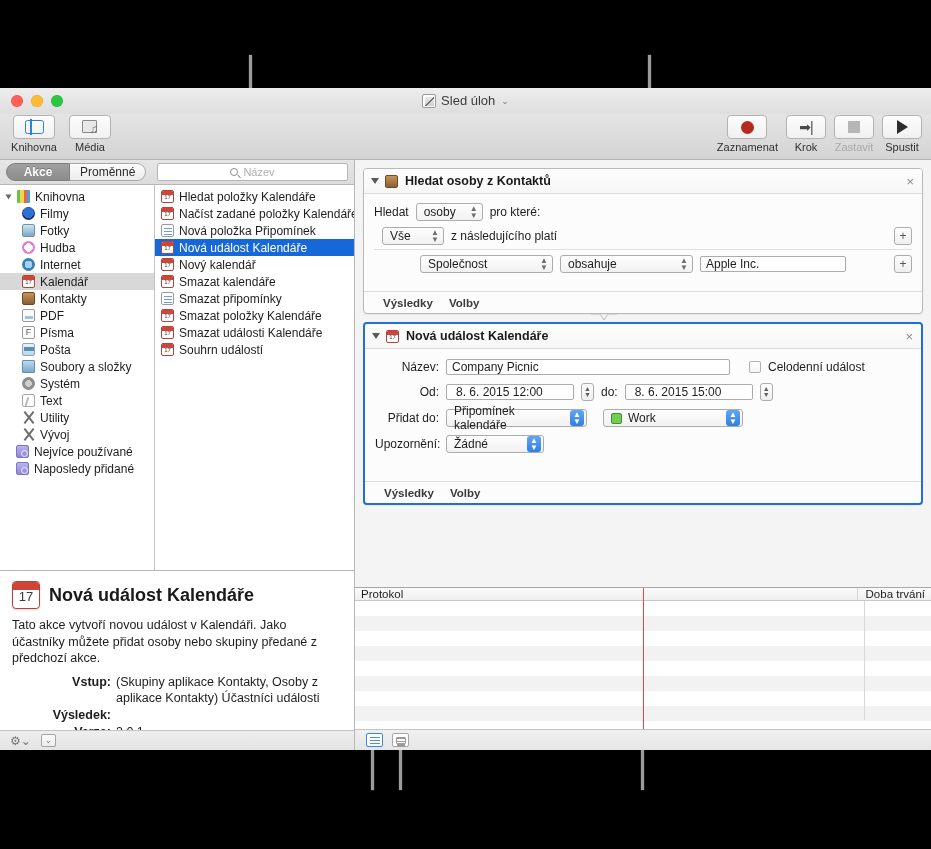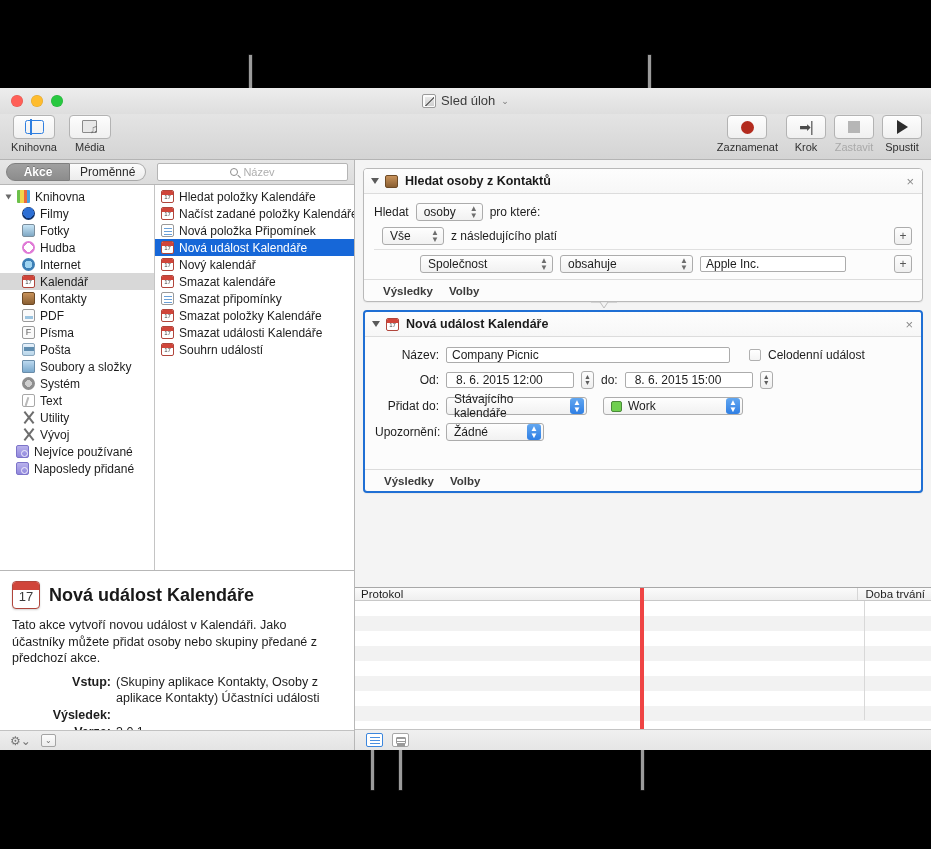--- a/index.html
+++ b/index.html
@@ -250,21 +250,21 @@
   
   .notch-wrap { position:relative; height:0; }
   .notch {
     position:absolute; left:228px; top:-1px; width:26px; height:9px; z-index:5;
   }
 
   
   .logpane { flex:0 0 auto; height:163px; display:flex; flex-direction:column;
              border-top:1px solid #a8a8a8; background:#fff; }
   .logtable { flex:1 1 auto; display:flex; min-height:0; }
-  .logcol-l { flex:1 1 auto; display:flex; flex-direction:column; border-right:4px solid #ef4444; min-width:0;}
+  .logcol-l { flex:1 1 auto; display:flex; flex-direction:column; border-right:1px solid #ef4444; min-width:0;}
   .logcol-r { width:287px; flex:0 0 287px; display:flex; flex-direction:column;}
   .loghead { height:21px; background:linear-gradient(180deg,#fbfbfb,#efefef);
              border-bottom:1px solid #c8c8c8; display:flex; align-items:center; }
   .loghead-cell { font-size:11.5px; color:#1d1d1d; padding-left:6px; }
   .loghead-cell.right { margin-left:auto; padding-right:6px; border-left:1px solid #d6d6d6; padding-left:8px; height:100%; display:flex; align-items:center;}
   .logrows { flex:1 1 auto; }
   .lrow { height:15px; }
   .lrow.alt { background:#f2f2f2; }
   .logcol-r .logrows { position:relative; }
   .logcol-r .vdiv { position:absolute; right:66px; top:0; bottom:16px; width:1px; background:#d8d8d8;}
@@ -534,21 +534,21 @@
                   <span class="steps">▲<br>▼</span>
                 </span>
                 <span class="lbl">z následujícího platí</span>
                 <span style="margin-left:auto;">
                   <span class="plusbtn">+</span>
                 </span>
               </div>
 
               <div class="hr" style="margin:4px 0 5px 0;"></div>
 
-              <div class="frm-row" style="margin-bottom:0; padding-left:46px;">
+              <div class="frm-row" style="margin-bottom:12px; padding-left:46px;">
                 <span class="popup" style="width:133px;">
                   <span>Společnost</span>
                   <span class="steps">▲<br>▼</span>
                 </span>
                 <span class="popup" style="width:133px;">
                   <span>obsahuje</span>
                   <span class="steps">▲<br>▼</span>
                 </span>
                 <span class="textfield" style="width:146px;">
                   <span>Apple Inc.</span>
@@ -597,21 +597,21 @@
                 <span class="lbl">do:</span>
                 <span class="textfield" style="width:128px; padding-left:9px;">
                   <span>8.  6. 2015 15:00</span>
                 </span>
                 <span class="stepper">▲<br>▼</span>
               </div>
 
               <div class="frm-row">
                 <span class="lbl-r">Přidat do:</span>
                 <span class="popup blue" style="width:141px; padding-right:2px;">
-                  <span>Stávajícího kalendáře</span>
+                  <span>Připomínek kalendáře</span>
                   <span class="steps-blue">▲<br>▼</span>
                 </span>
                 <span class="popup blue" style="width:140px; padding-right:2px; margin-left:9px;">
                   <span class="swatch" id="cal-swatch" style="background: rgb(111, 207, 79);"></span>
                   <span>Work</span>
                   <span class="steps-blue">▲<br>▼</span>
                 </span>
               </div>
 
               <div class="frm-row" style="margin-bottom:0;">

